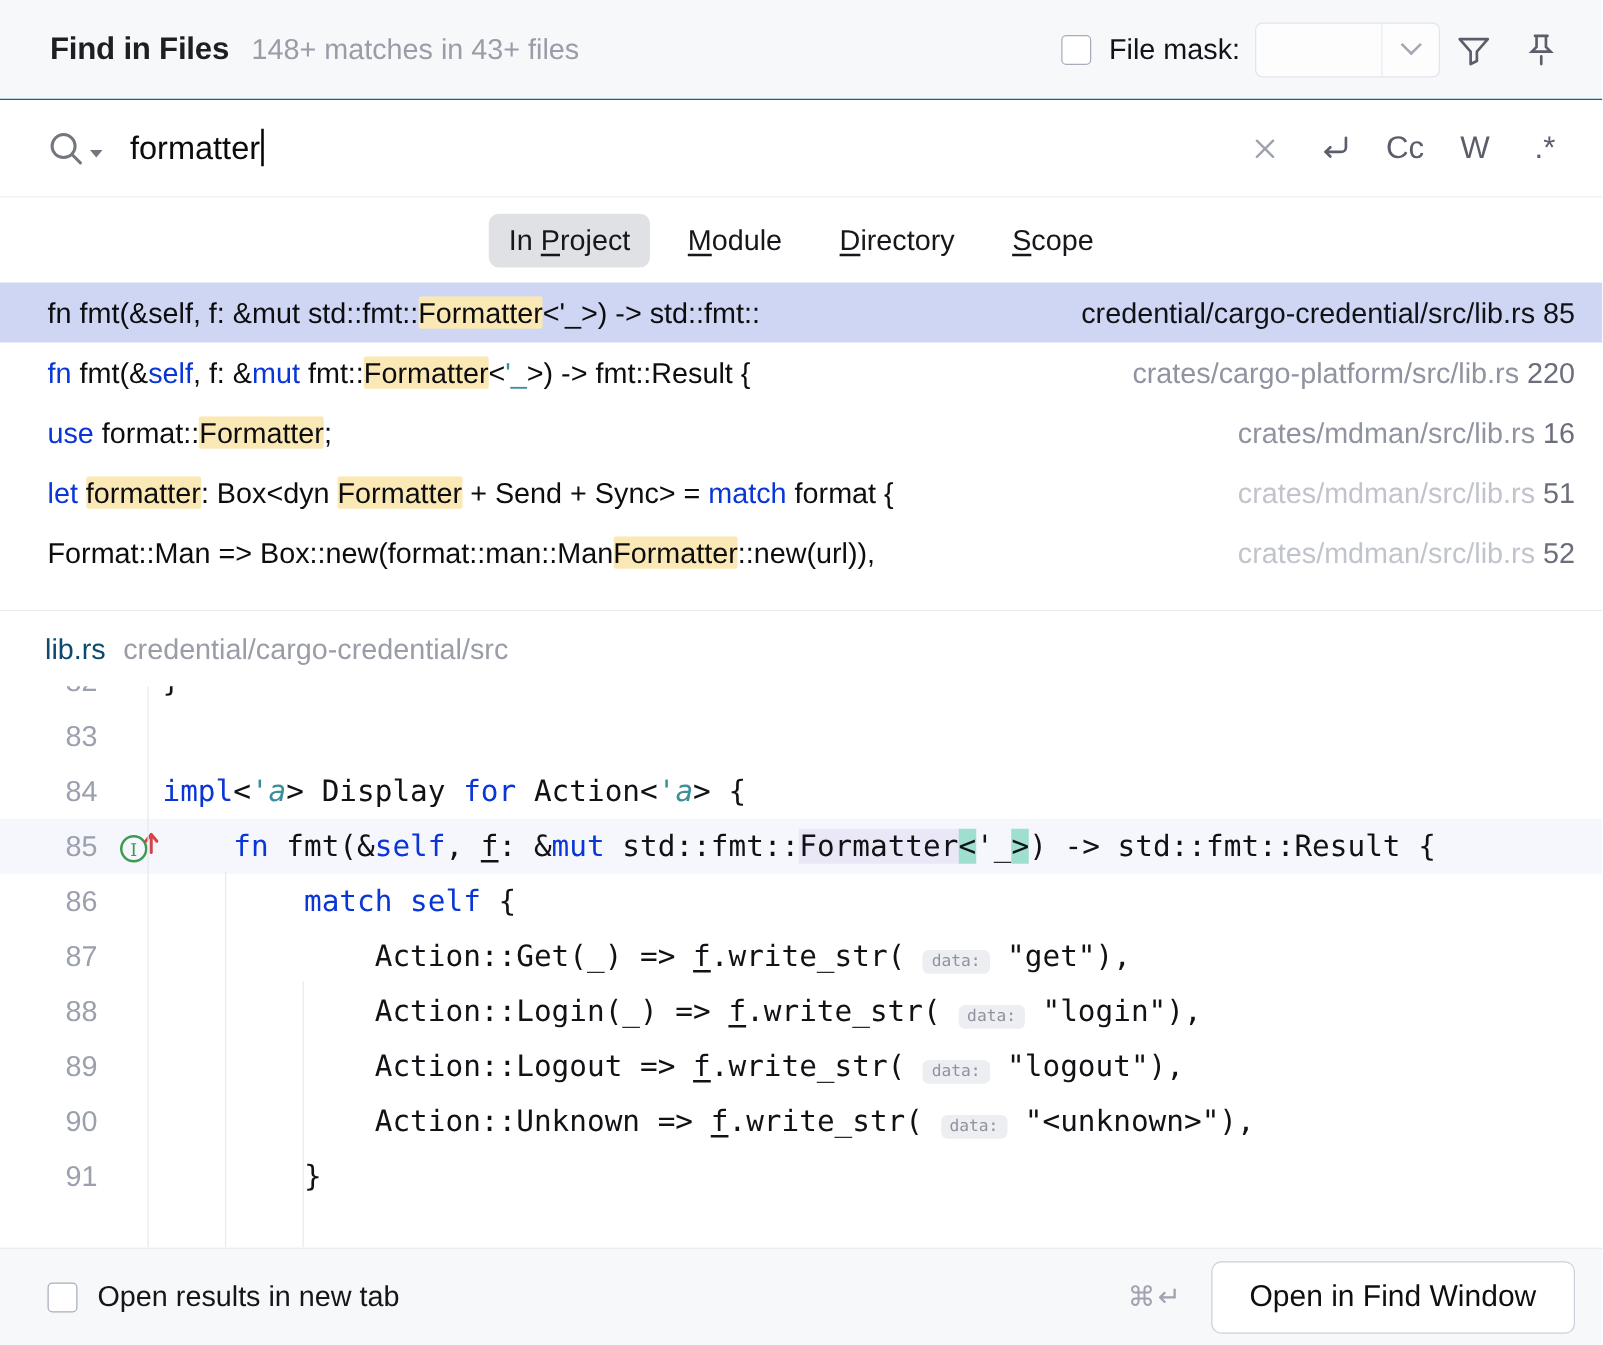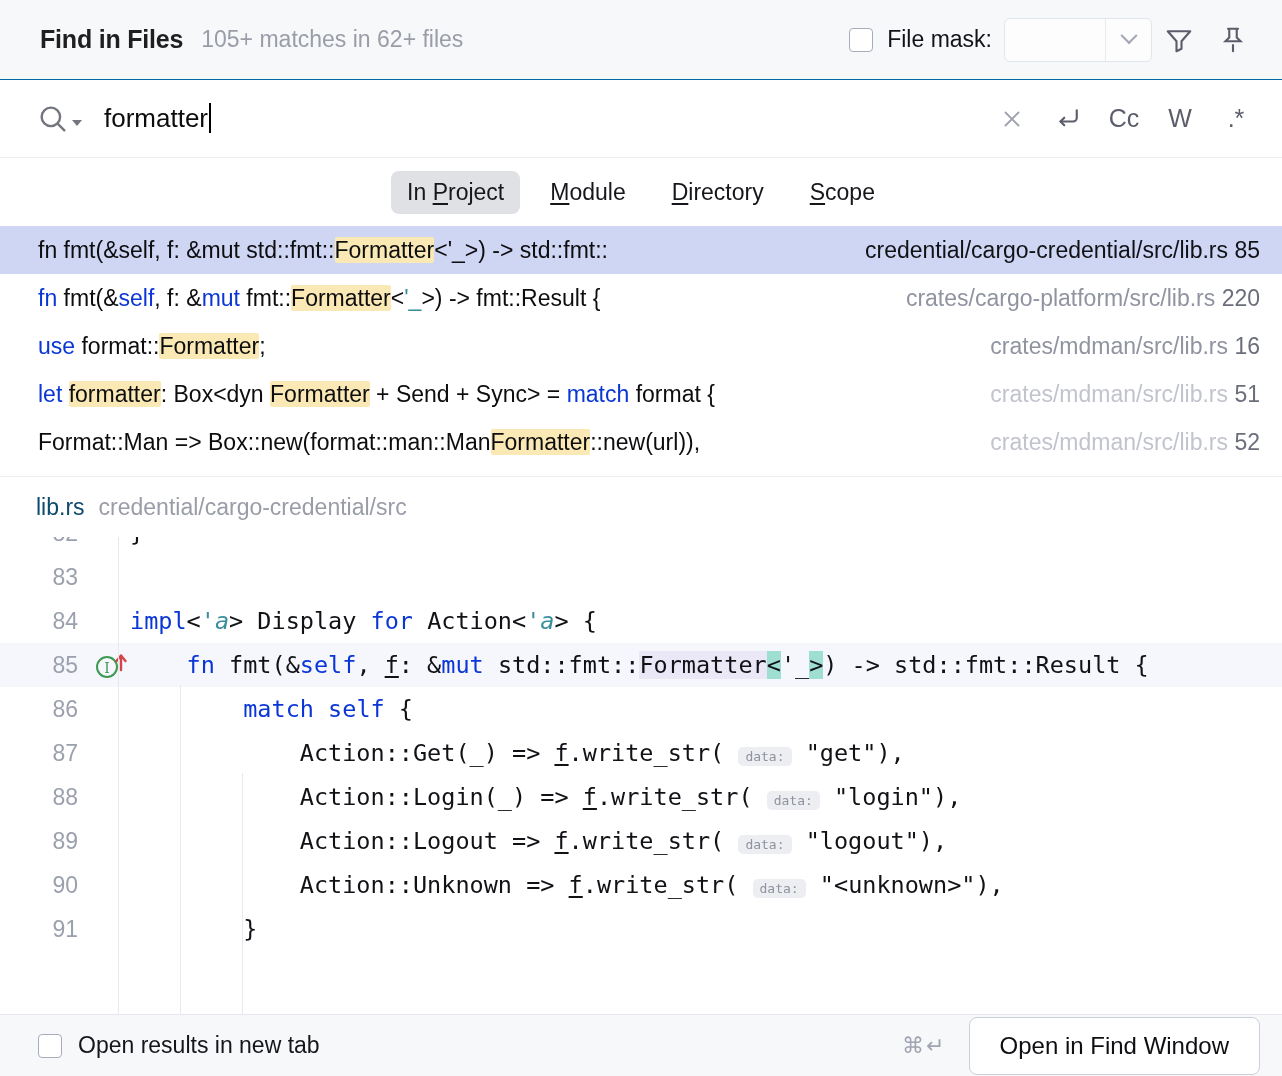--- a/index.html
+++ b/index.html
@@ -136,21 +136,21 @@
     padding: 8px 16px;
     border-radius: 8px;
     white-space: nowrap;
   }
   .tab.selected { background: #dfe1e5; }
   .tab u { text-decoration: underline; text-underline-offset: 3px; }
 
   
   .results {
     flex: 0 0 auto;
-    padding-bottom: 10px;
+    padding-bottom: 22px;
     border-bottom: 1px solid #ebecf0;
   }
   .result-row {
     height: 48px;
     display: flex;
     align-items: center;
     padding: 0 22px 0 38px;
     font-size: 23px;
     color: #0d0d0f;
     white-space: nowrap;
@@ -231,21 +231,21 @@
     color: #8f939f;
     border-radius: 5px;
     font-size: 13px;
     padding: 2px 7px;
   }
   .occ { background: #eae7f7; }
   .brk { background: #9fdfd2; }
 
   
   .footer {
-    height: 62px;
+    height: 78px;
     flex: 0 0 auto;
     background: #f7f8fa;
     border-top: 1px solid #e7e8ee;
     display: flex;
     padding: 0 22px 0 38px;
   }
   .foot-check { display: flex; align-items: center; gap: 16px; }
   .foot-label { font-size: 23px; color: #14161b; }
   .foot-right { margin-left: auto; display: flex; align-items: center; gap: 22px; }
   .shortcut { font-size: 22px; color: #a0a4b0; letter-spacing: 2px; }
@@ -260,21 +260,21 @@
     white-space: nowrap;
   }
 </style>
 </head>
 <body>
 
 <div class="popup">
 
   <div class="header">
     <div class="title">Find in Files</div>
-    <div class="subtitle">105+ matches in 62+ files</div>
+    <div class="subtitle">148+ matches in 43+ files</div>
 
     <div class="header-right">
       <div class="mask-group">
         <div class="cbox"></div>
         <div class="mask-label">File mask:</div>
       </div>
       <div class="combo">
         <div class="combo-input" title=""></div>
         <div class="combo-arrow">
             <span class="chev"></span>

